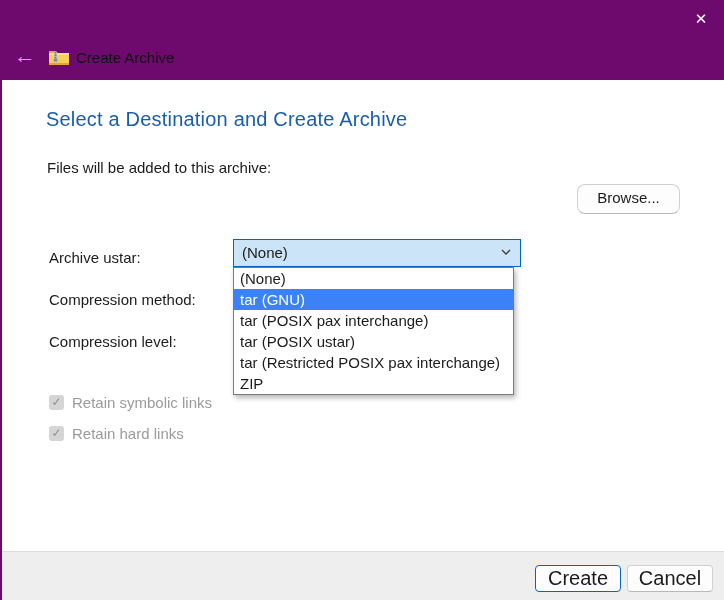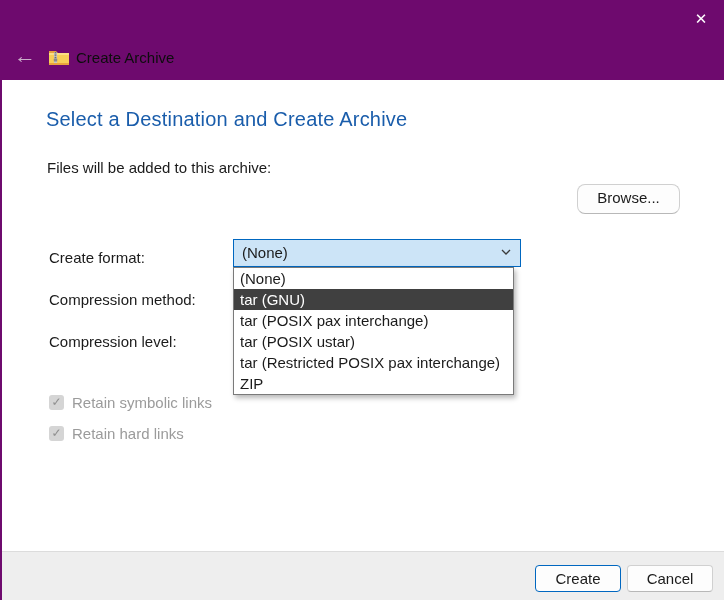--- a/index.html
+++ b/index.html
@@ -53,40 +53,40 @@
   
   .dropdown {
     position:absolute; top:187px; left:231px; width:279px;
     background:#ffffff; border:1px solid #7a7a7a;
     box-shadow:2px 3px 5px rgba(0,0,0,.28); z-index:8;
   }
   .dropdown .opt {
     height:21px; line-height:21px; font-size:15px; color:#1b1b1b;
     padding-left:6px; white-space:nowrap; cursor:pointer;
   }
-  .dropdown .opt.hl { background:#404040; color:#ffffff; }
+  .dropdown .opt.hl { background:#3b82f6; color:#ffffff; }
 
   
   .chk-row { position:absolute; left:47px; height:18px; display:flex; align-items:center; cursor:default; }
   .chk-row1 { top:313px; }
   .chk-row2 { top:344px; }
   .chk-box {
     width:15px; height:15px; border-radius:3px; background:#d5d5d5;
     color:#8f8f8f; font-size:12px; line-height:15px; text-align:center; margin-right:8px;
   }
   .chk-label { font-size:15px; color:#9b9b9b; }
 
   
   .footer {
     position:absolute; top:551px; left:2px; width:722px; height:49px;
     background:#eeeeee; border-top:1px solid #dcdcdc; box-sizing:border-box;
   }
   .btn {
     position:absolute; top:13px; height:27px; width:86px; box-sizing:border-box;
-    background:#fdfdfd; border-radius:4px; font-size:15px; color:#1b1b1b;
+    background:#fdfdfd; border-radius:4px; font-size:20px; color:#1b1b1b;
     text-align:center; line-height:25px; cursor:pointer;
   }
   .btn-create { left:533px; border:1px solid #0067c0; }
   .btn-cancel { left:625px; border:1px solid #d0d0d0; border-bottom-color:#b8b8b8; }
 </style>
 </head>
 <body>
 
 <div class="window">
 
@@ -106,21 +106,21 @@
     <div class="titlebar-title">Create Archive</div>
   </div>
   <div class="left-edge"></div>
 
   <div class="content">
     <div class="heading">Select a Destination and Create Archive</div>
 
     <div class="lbl lbl-files">Files will be added to this archive:</div>
     <div class="browse-btn">Browse...</div>
 
-    <div class="lbl lbl-format">Create format:</div>
+    <div class="lbl lbl-format">Archive ustar:</div>
     <div class="lbl lbl-method">Compression method:</div>
     <div class="lbl lbl-level">Compression level:</div>
 
     <div class="combobox">
       <span>(None)</span>
       <svg class="chev" width="12" height="12" viewBox="0 0 12 12">
         <polyline points="2,4 6,8 10,4" fill="none" stroke="#3b3b3b" stroke-width="1.3"></polyline>
       </svg>
     </div>
 

